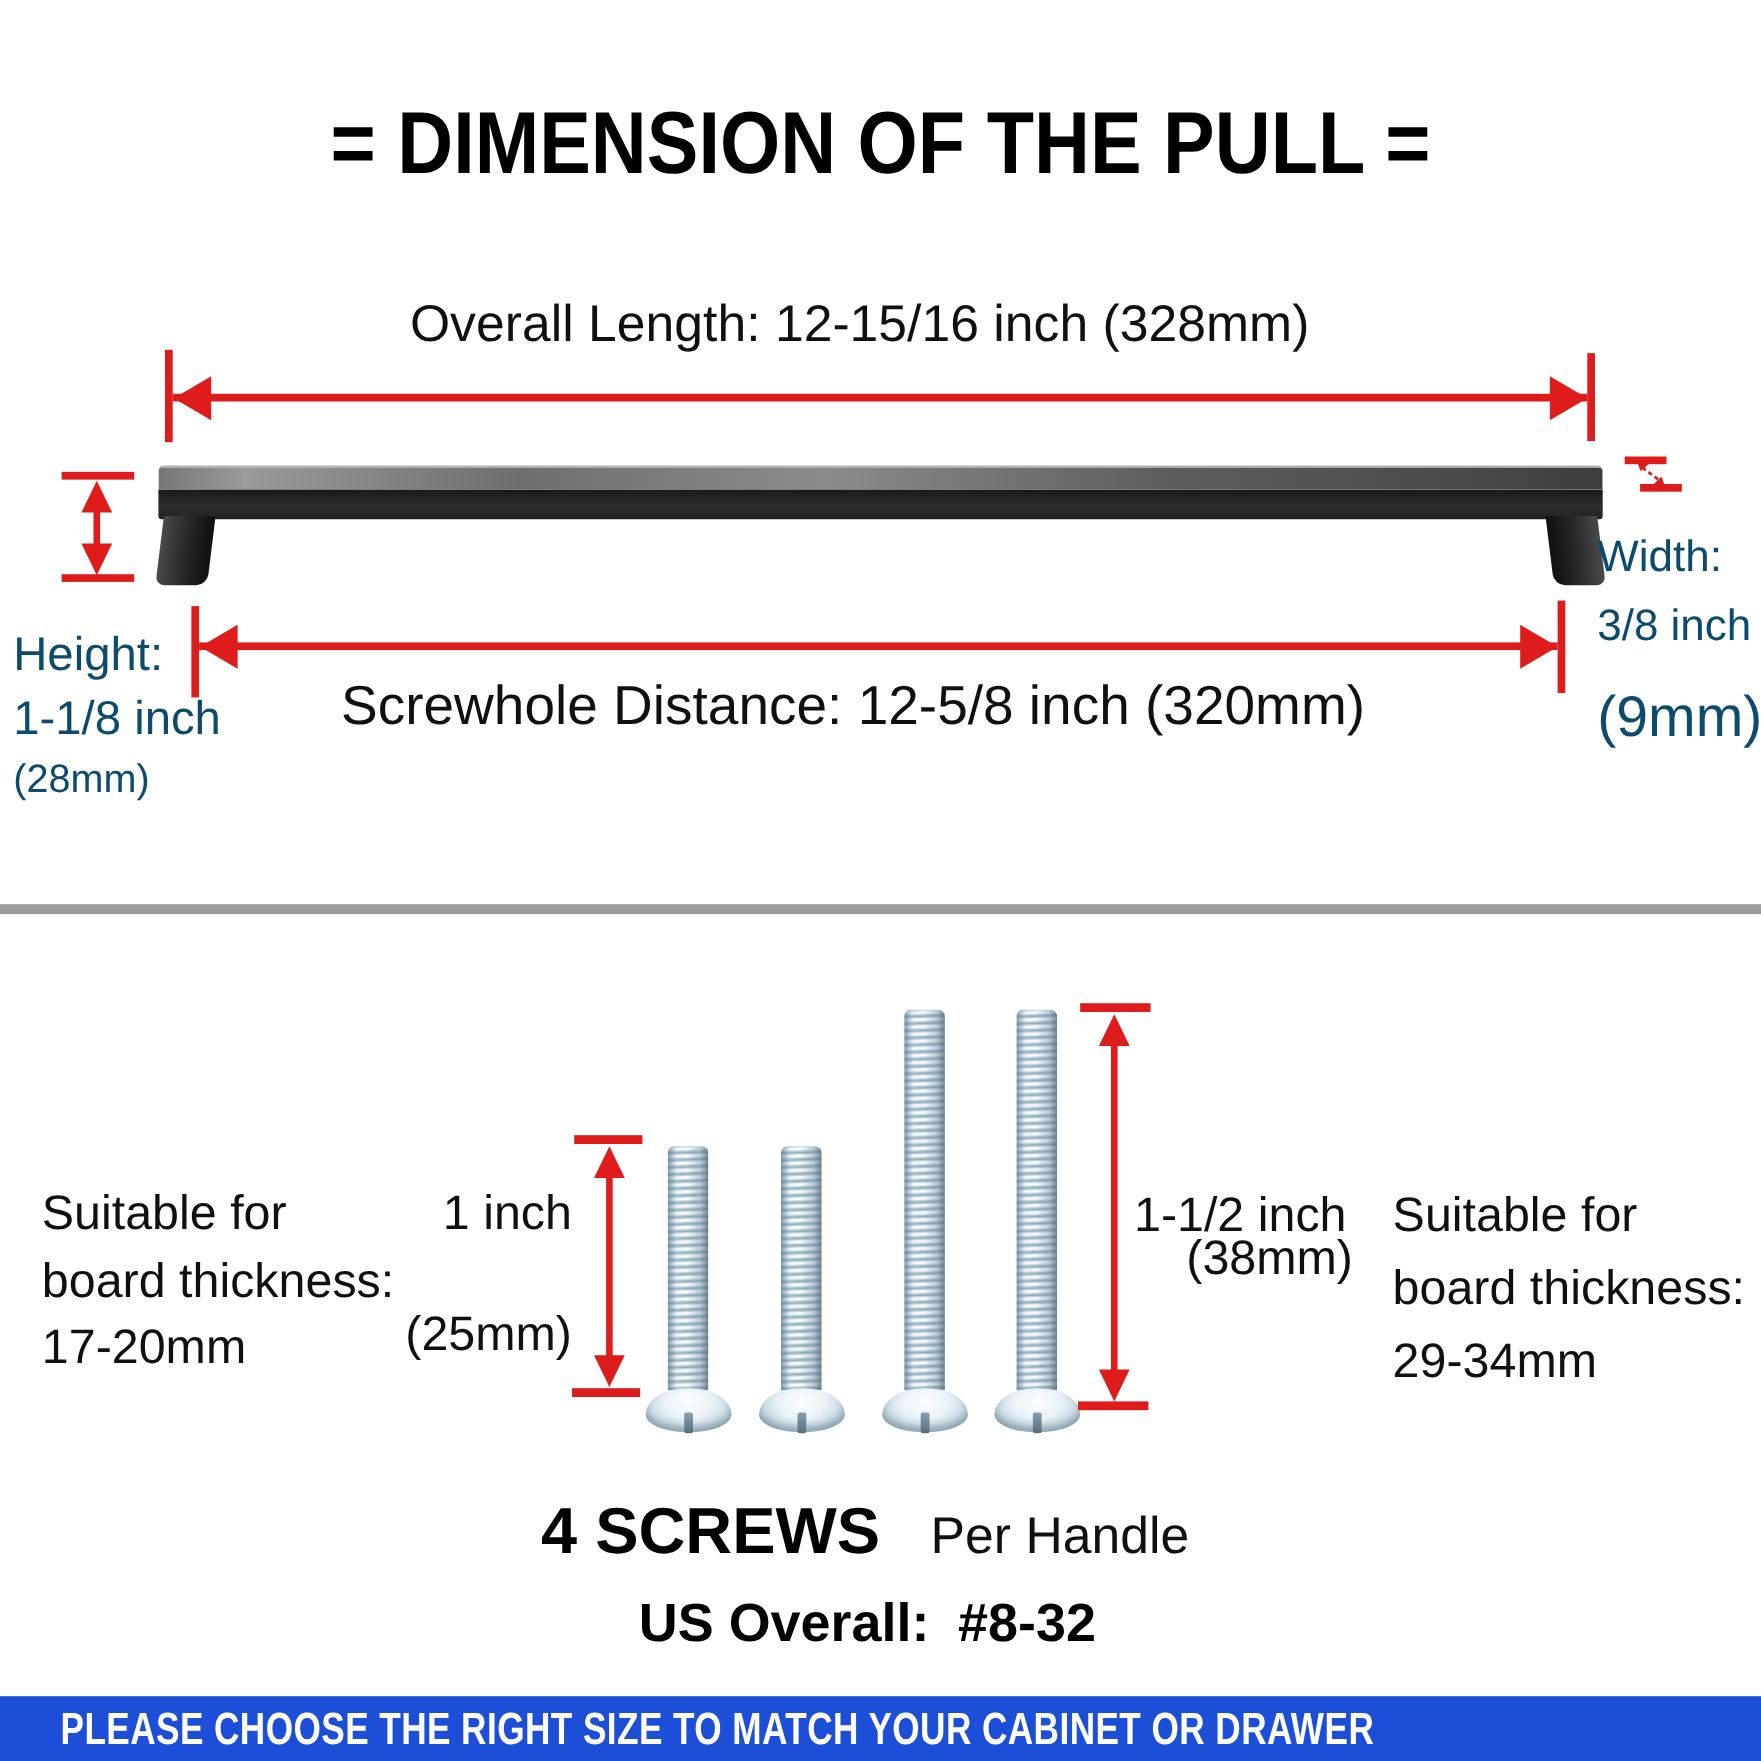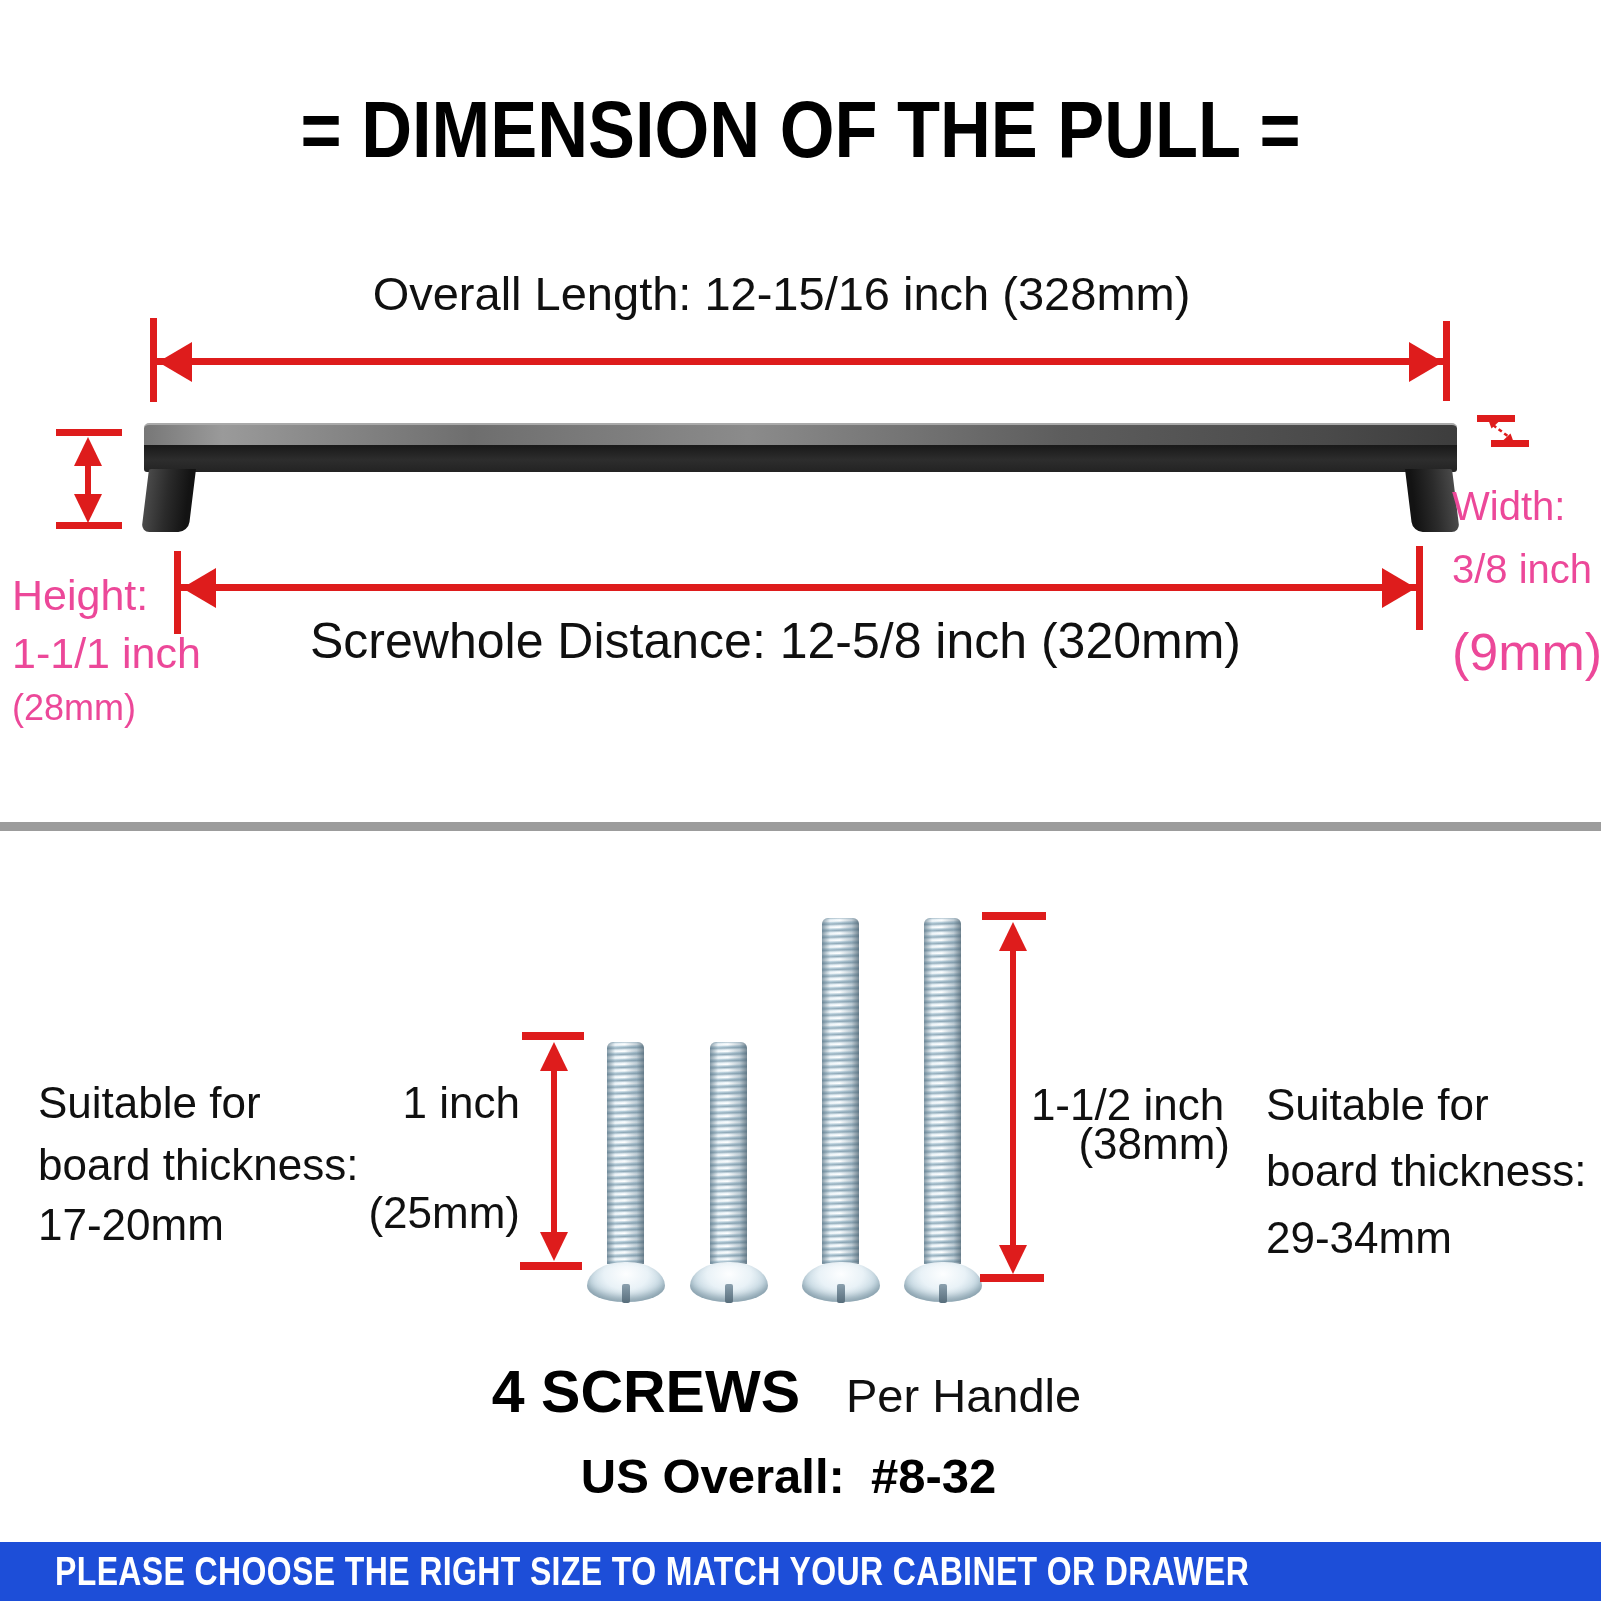--- a/index.html
+++ b/index.html
@@ -27,21 +27,21 @@
   .hline{height:7px;background:var(--red);}
   .vline{width:6px;background:var(--red);}
   .tri{width:0;height:0;}
   .tri-left{border-top:20px solid transparent;border-bottom:20px solid transparent;border-right:34px solid var(--red);}
   .tri-right{border-top:20px solid transparent;border-bottom:20px solid transparent;border-left:34px solid var(--red);}
   .tri-up{border-left:14px solid transparent;border-right:14px solid transparent;border-bottom:29px solid var(--red);}
   .tri-down{border-left:14px solid transparent;border-right:14px solid transparent;border-top:29px solid var(--red);}
   
   .dim-label{font-size:47px;color:#101010;white-space:nowrap;}
   .center{left:0;width:1601px;text-align:center;}
-  .side-label{font-size:42px;color:#ec4899;white-space:nowrap;}
+  .side-label{font-size:42px;color:#0c4a6e;white-space:nowrap;}
   
   .bar-top{
     left:144px;top:423px;width:1313px;height:20px;
     background:linear-gradient(90deg,#777 0%,#9a9a9a 6%,#6e6e6e 25%,#8b8b8b 46%,#5d5d5d 70%,#4a4a4a 90%,#3d3d3d 100%);
     border-top:2px solid #aaa;border-radius:5px 5px 0 0;
   }
   .bar-front{
     left:144px;top:445px;width:1313px;height:27px;
     background:linear-gradient(180deg,#191919 0%,#2d2d2d 55%,#232323 100%);
     border-radius:0 0 3px 3px;
@@ -118,21 +118,21 @@
   </div>
 
   <div>
     <div class="abs htick" style="left:56px;top:429px;width:66px;"></div>
     <div class="abs htick" style="left:56px;top:522px;width:66px;"></div>
     <div class="abs vline" style="left:85px;top:446px;height:66px;"></div>
     <div class="abs tri tri-up" style="left:74px;top:437px;"></div>
     <div class="abs tri tri-down" style="left:74px;top:494px;"></div>
   </div>
   <div class="abs side-label" style="left:12px;top:571px;font-size:43px;">Height:</div>
-  <div class="abs side-label" style="left:12px;top:629px;font-size:43px;">1-1/1 inch</div>
+  <div class="abs side-label" style="left:12px;top:629px;font-size:43px;">1-1/8 inch</div>
   <div class="abs side-label" style="left:12px;top:687px;font-size:36px;">(28mm)</div>
 
   <div>
     <div class="abs htick" style="left:1477px;top:415px;width:38px;"></div>
     <div class="abs htick" style="left:1491px;top:440px;width:38px;"></div>
     <svg class="abs" style="left:1484px;top:418px;" width="34" height="26" viewBox="0 0 34 26">
       <line x1="9" y1="7" x2="25" y2="19" stroke="#de1c1c" stroke-width="2.5" stroke-dasharray="4 3"></line>
       <polygon points="4,1 15,3.5 7.5,10.5" fill="#de1c1c"></polygon>
       <polygon points="30,25 19,22.5 26.5,15.5" fill="#de1c1c"></polygon>
     </svg>

